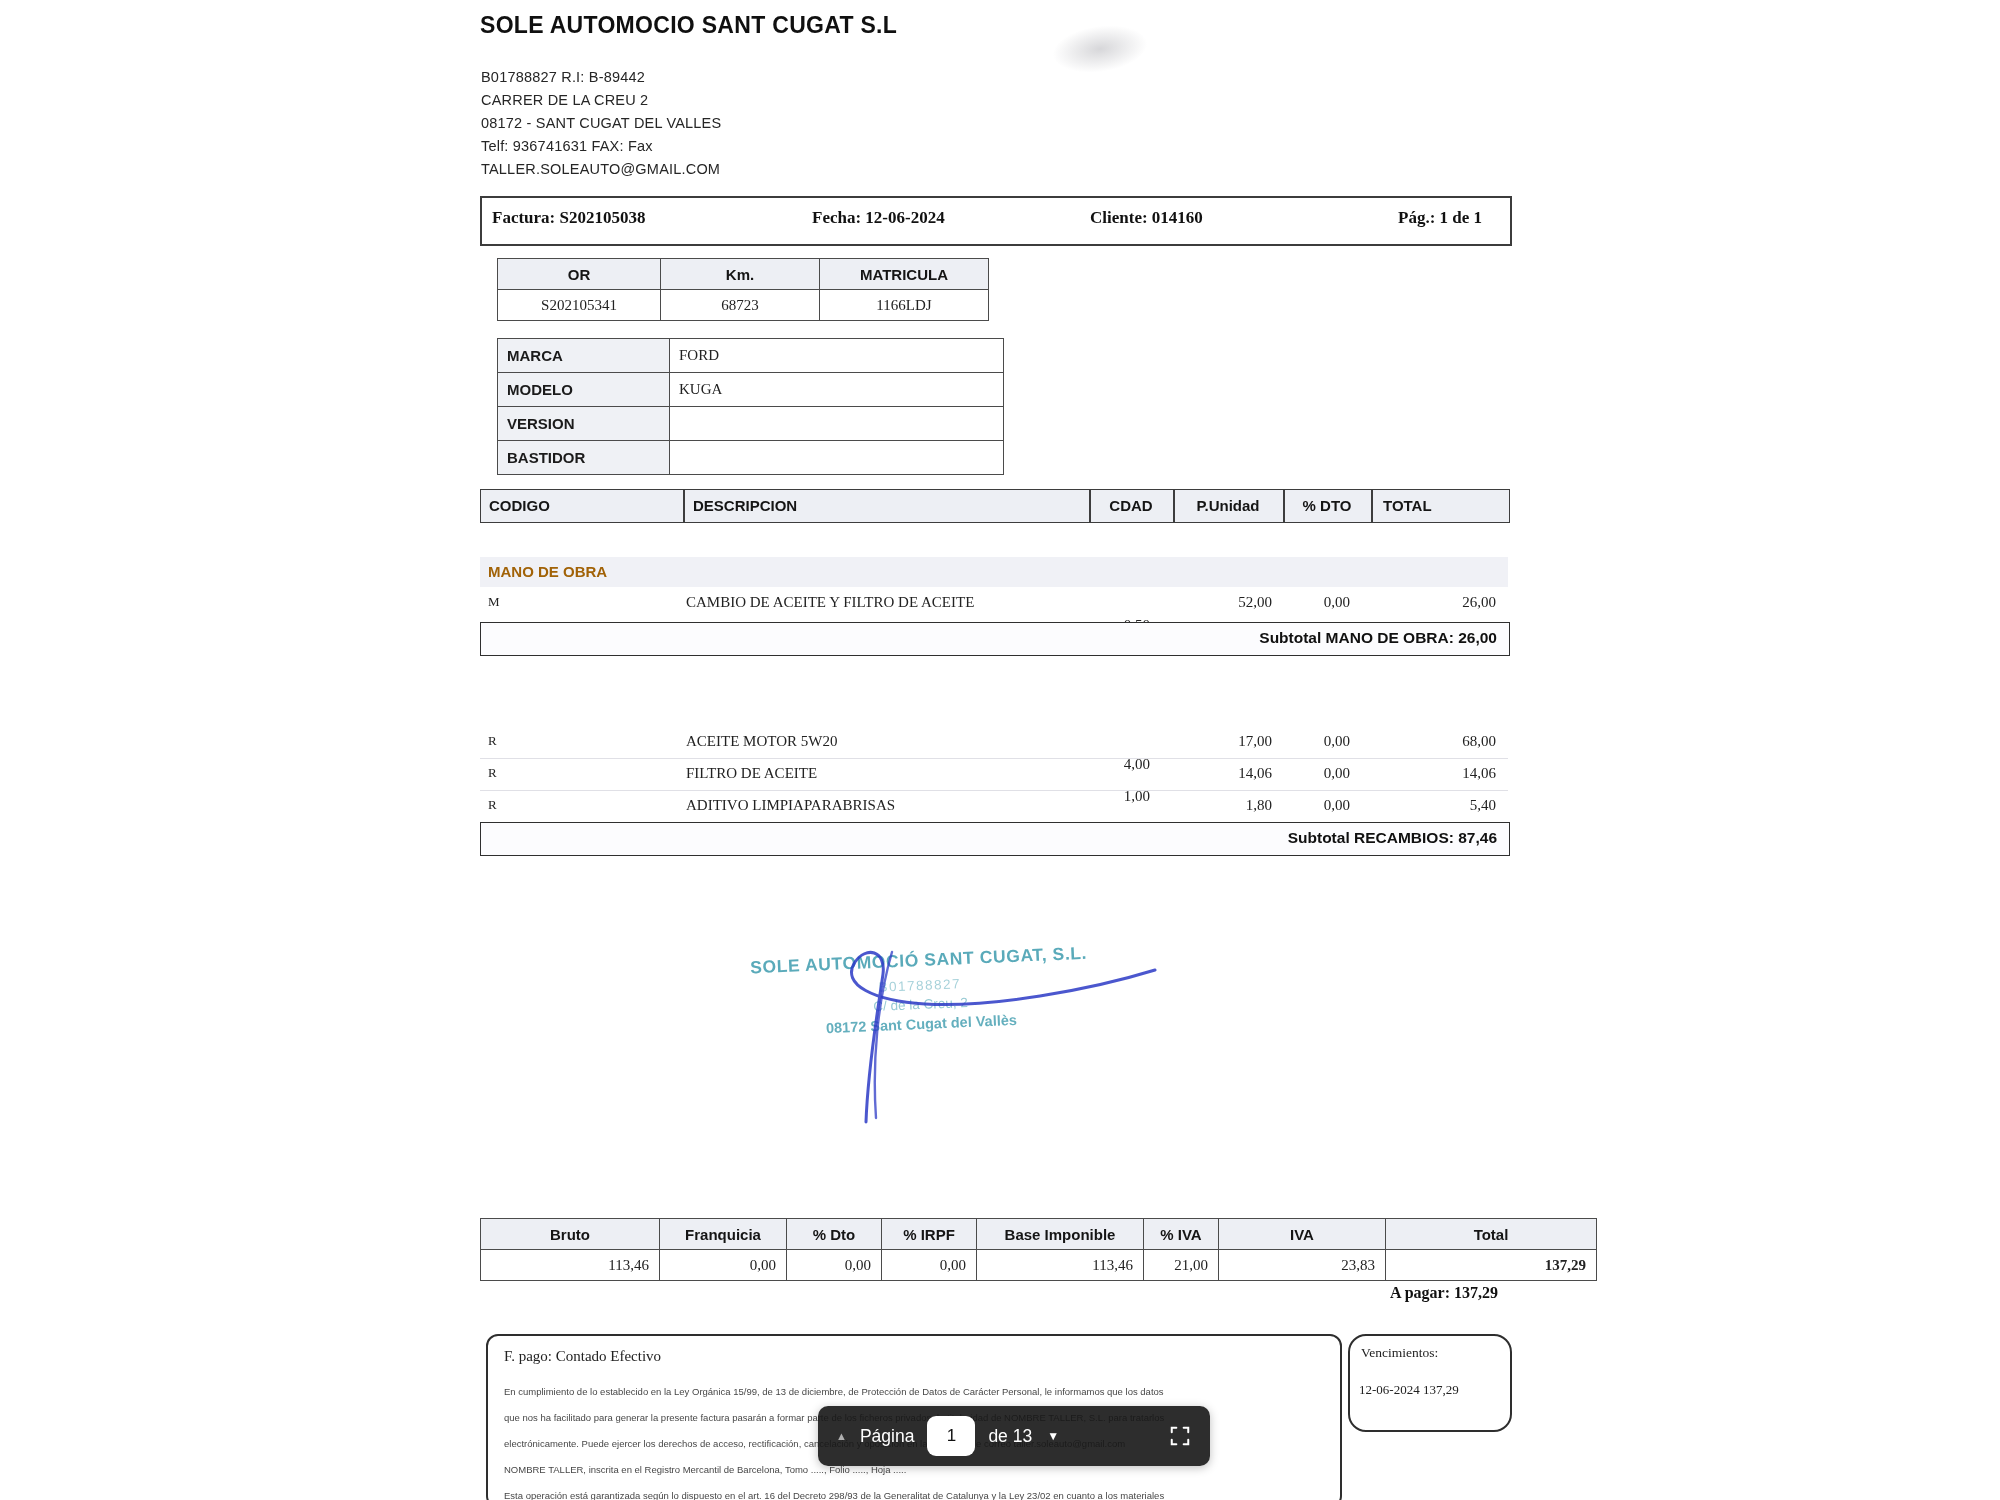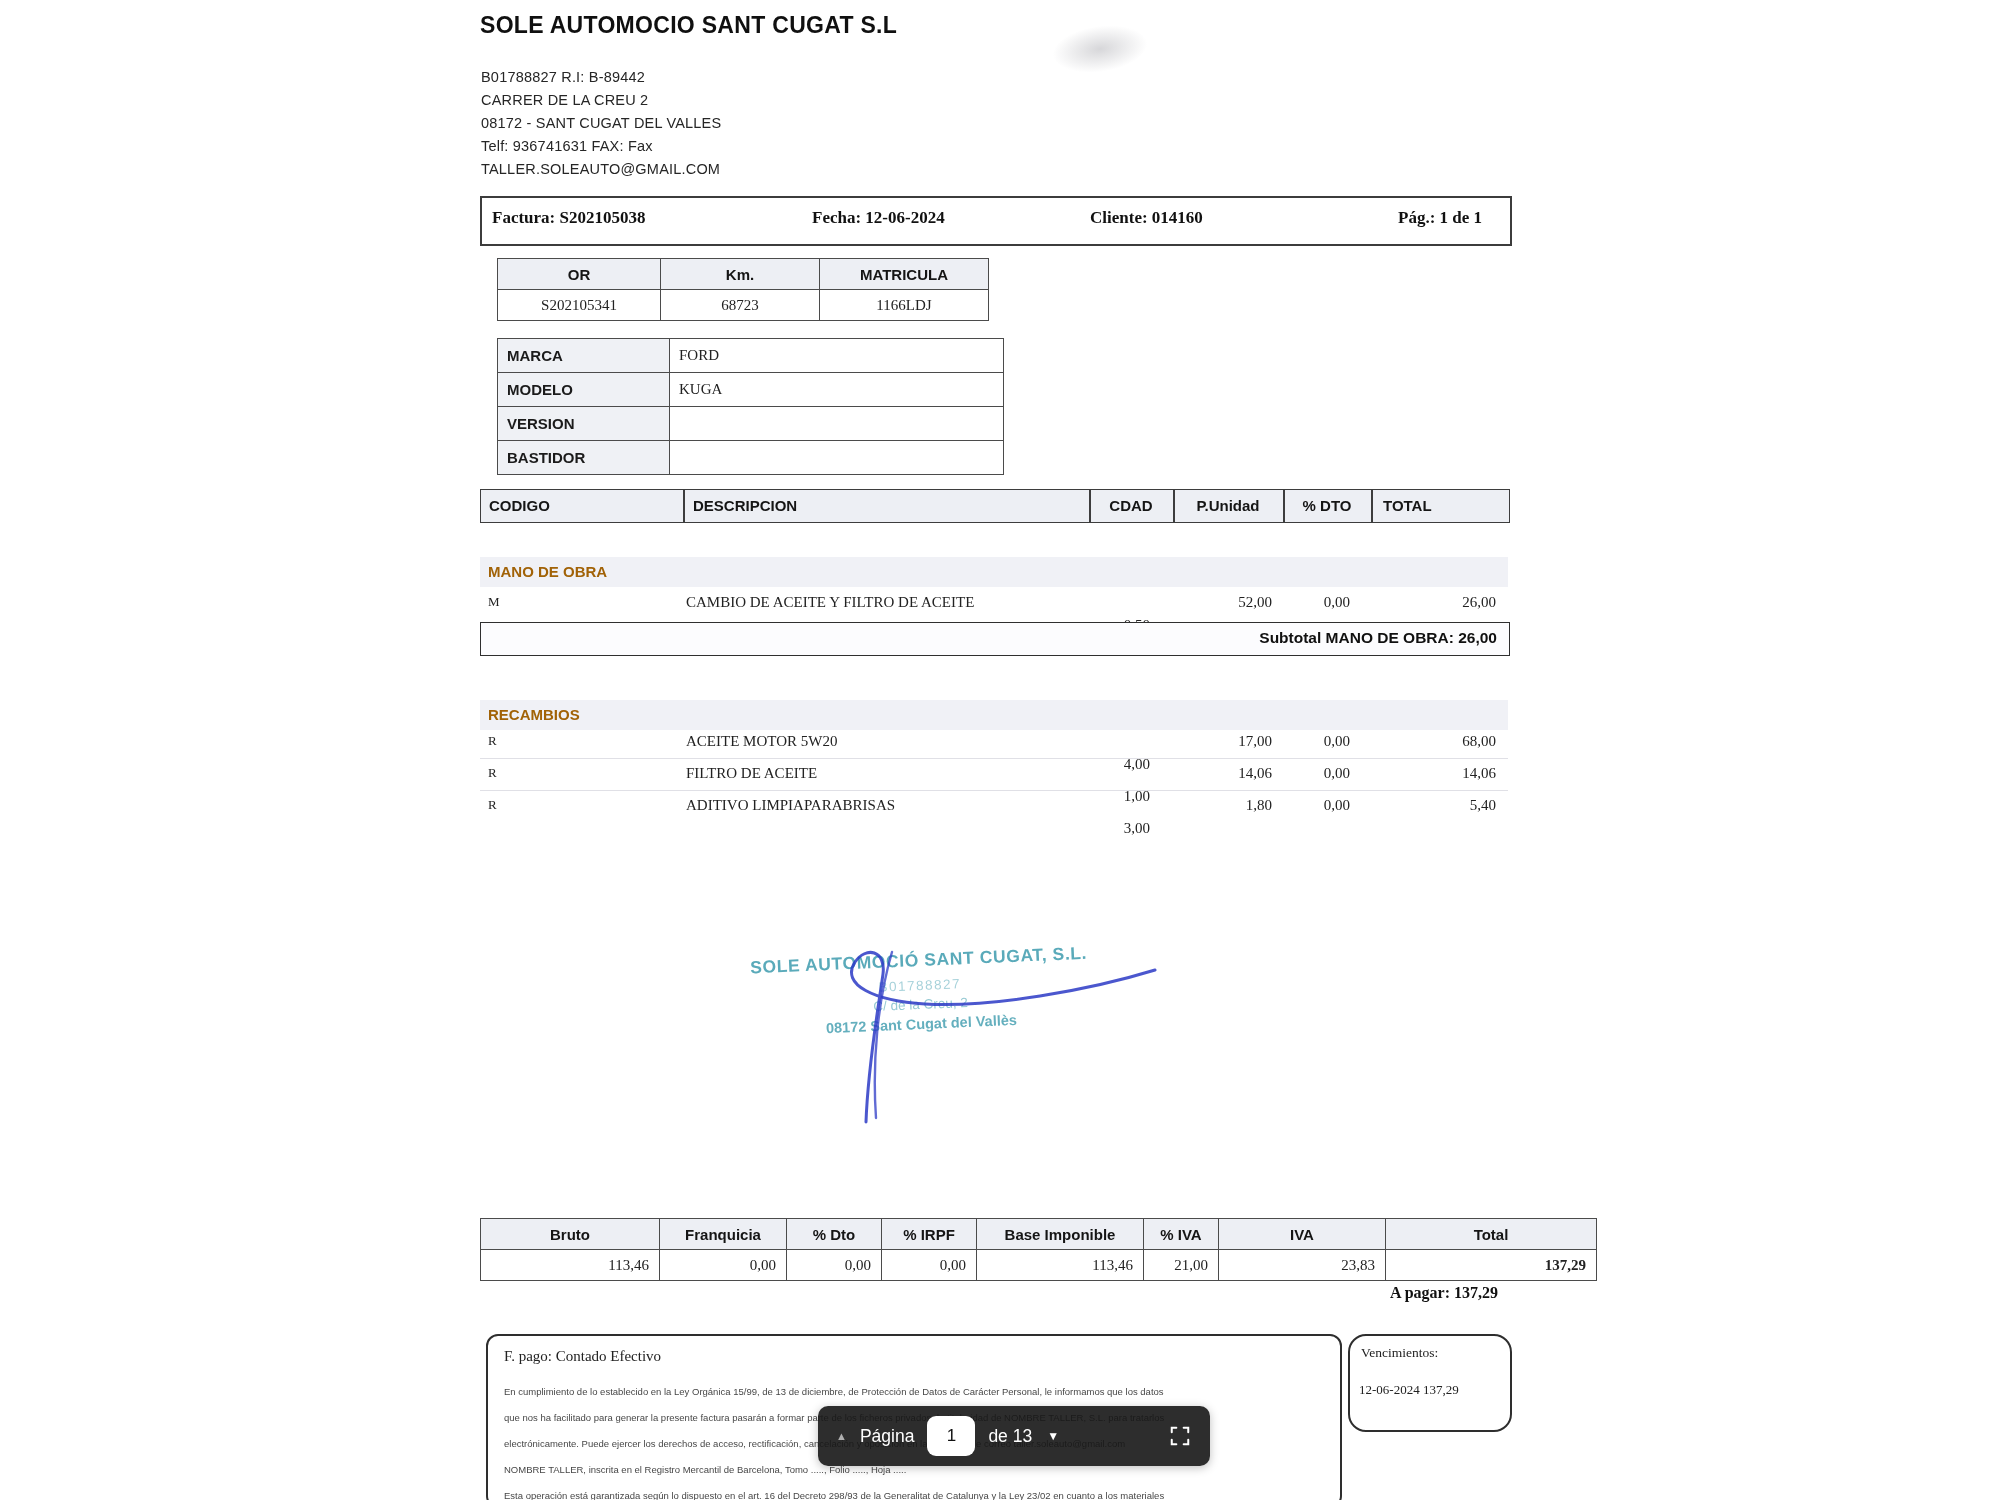--- a/index.html
+++ b/index.html
@@ -180,23 +180,20 @@
     <span class="cell cell-desc">CAMBIO DE ACEITE Y FILTRO DE ACEITE</span>
     <span class="cell cell-cdad">0,50</span>
     <span class="cell cell-punit">52,00</span>
     <span class="cell cell-dto">0,00</span>
     <span class="cell cell-total">26,00</span>
   </div>
   <div class="abs subtotal-box" style="top:622px">
     <span class="txt">Subtotal MANO DE OBRA: 26,00</span>
   </div>
 
-  <div class="abs section-band" style="top:700px">
-    <div class="name">RECAMBIOS</div>
-  </div>
   <div class="abs item-row ruled" style="top:731px">
     <span class="cell cell-code">R</span>
     <span class="cell cell-desc">ACEITE MOTOR 5W20</span>
     <span class="cell cell-cdad">4,00</span>
     <span class="cell cell-punit">17,00</span>
     <span class="cell cell-dto">0,00</span>
     <span class="cell cell-total">68,00</span>
   </div>
   <div class="abs item-row ruled" style="top:763px">
     <span class="cell cell-code">R</span>
@@ -206,20 +203,23 @@
     <span class="cell cell-dto">0,00</span>
     <span class="cell cell-total">14,06</span>
   </div>
   <div class="abs item-row" style="top:795px">
     <span class="cell cell-code">R</span>
     <span class="cell cell-desc">ADITIVO LIMPIAPARABRISAS</span>
     <span class="cell cell-cdad">3,00</span>
     <span class="cell cell-punit">1,80</span>
     <span class="cell cell-dto">0,00</span>
     <span class="cell cell-total">5,40</span>
+  </div>
+  <div class="abs subtotal-box" style="top:822px">
+    <span class="txt">Subtotal RECAMBIOS: 87,46</span>
   </div>
 
   <div class="abs stamp">
     <div class="s1">SOLE AUTOMOCIÓ SANT CUGAT, S.L.</div>
     <div class="s2">B01788827</div>
     <div class="s3">C/ de la Creu, 2</div>
     <div class="s4">08172 Sant Cugat del Vallès</div>
   </div>
   <svg class="abs signature" width="540" height="260" viewBox="0 0 540 260">
     <path d="M465,80 C400,100 300,118 235,114 C185,111 150,95 165,72 C176,56 196,60 193,84 C188,120 178,175 176,232" fill="none" stroke="#2c39c5" stroke-width="3" stroke-linecap="round" opacity="0.85"></path>

